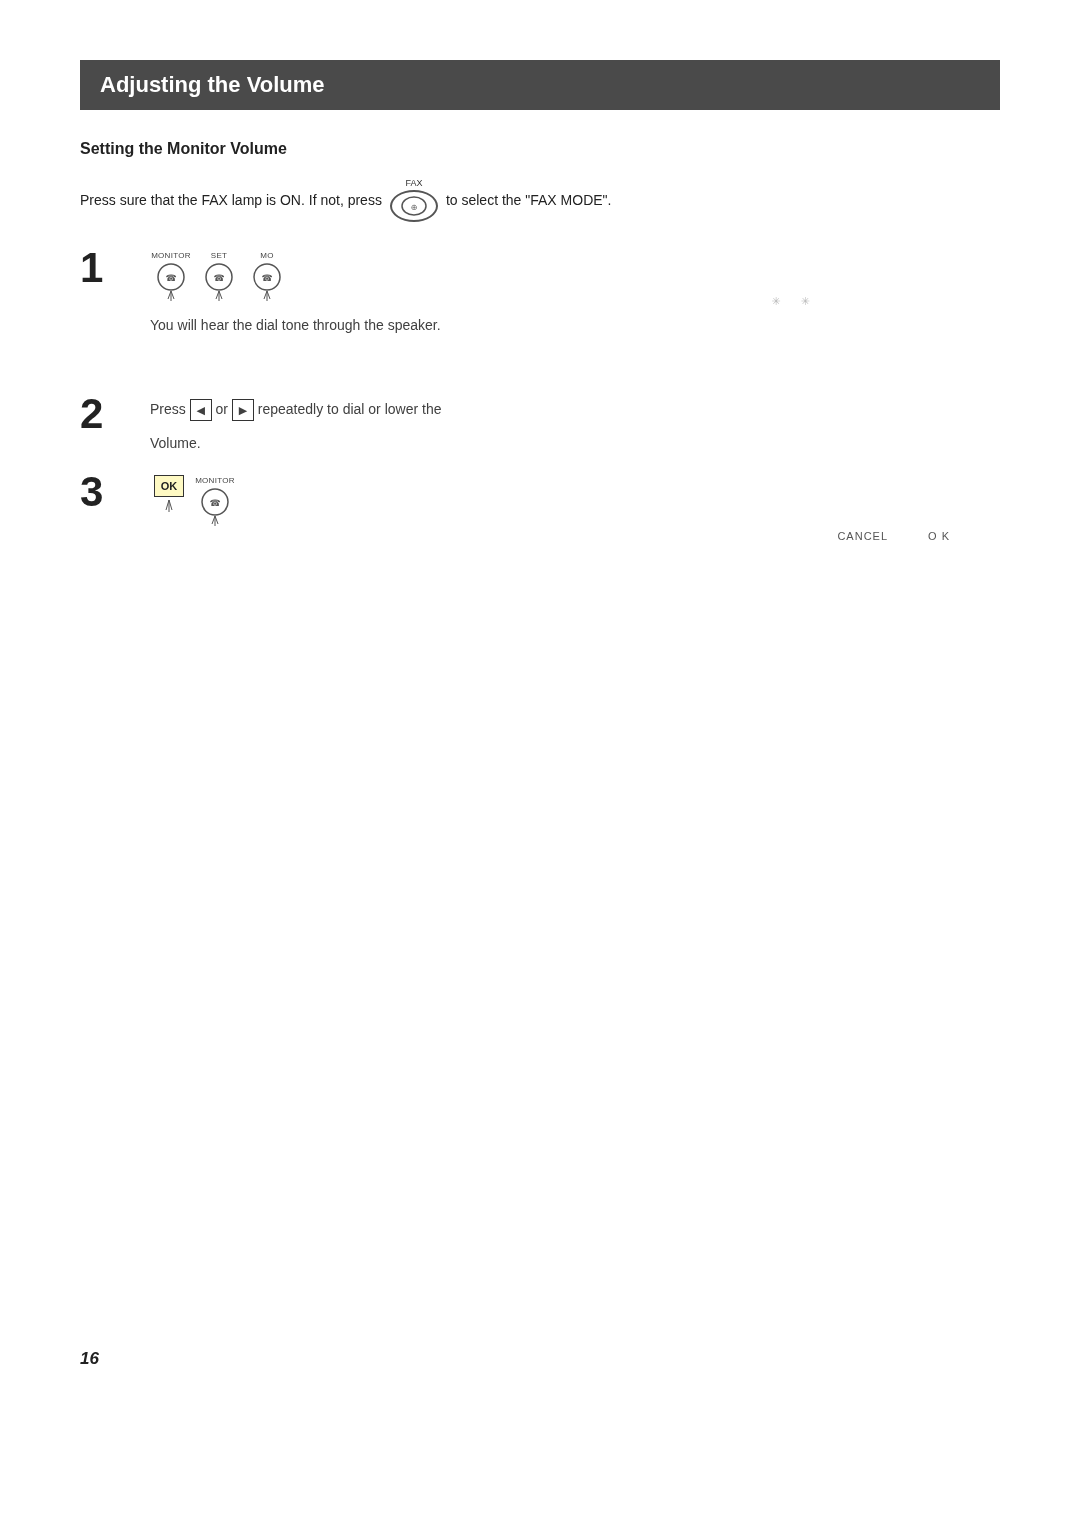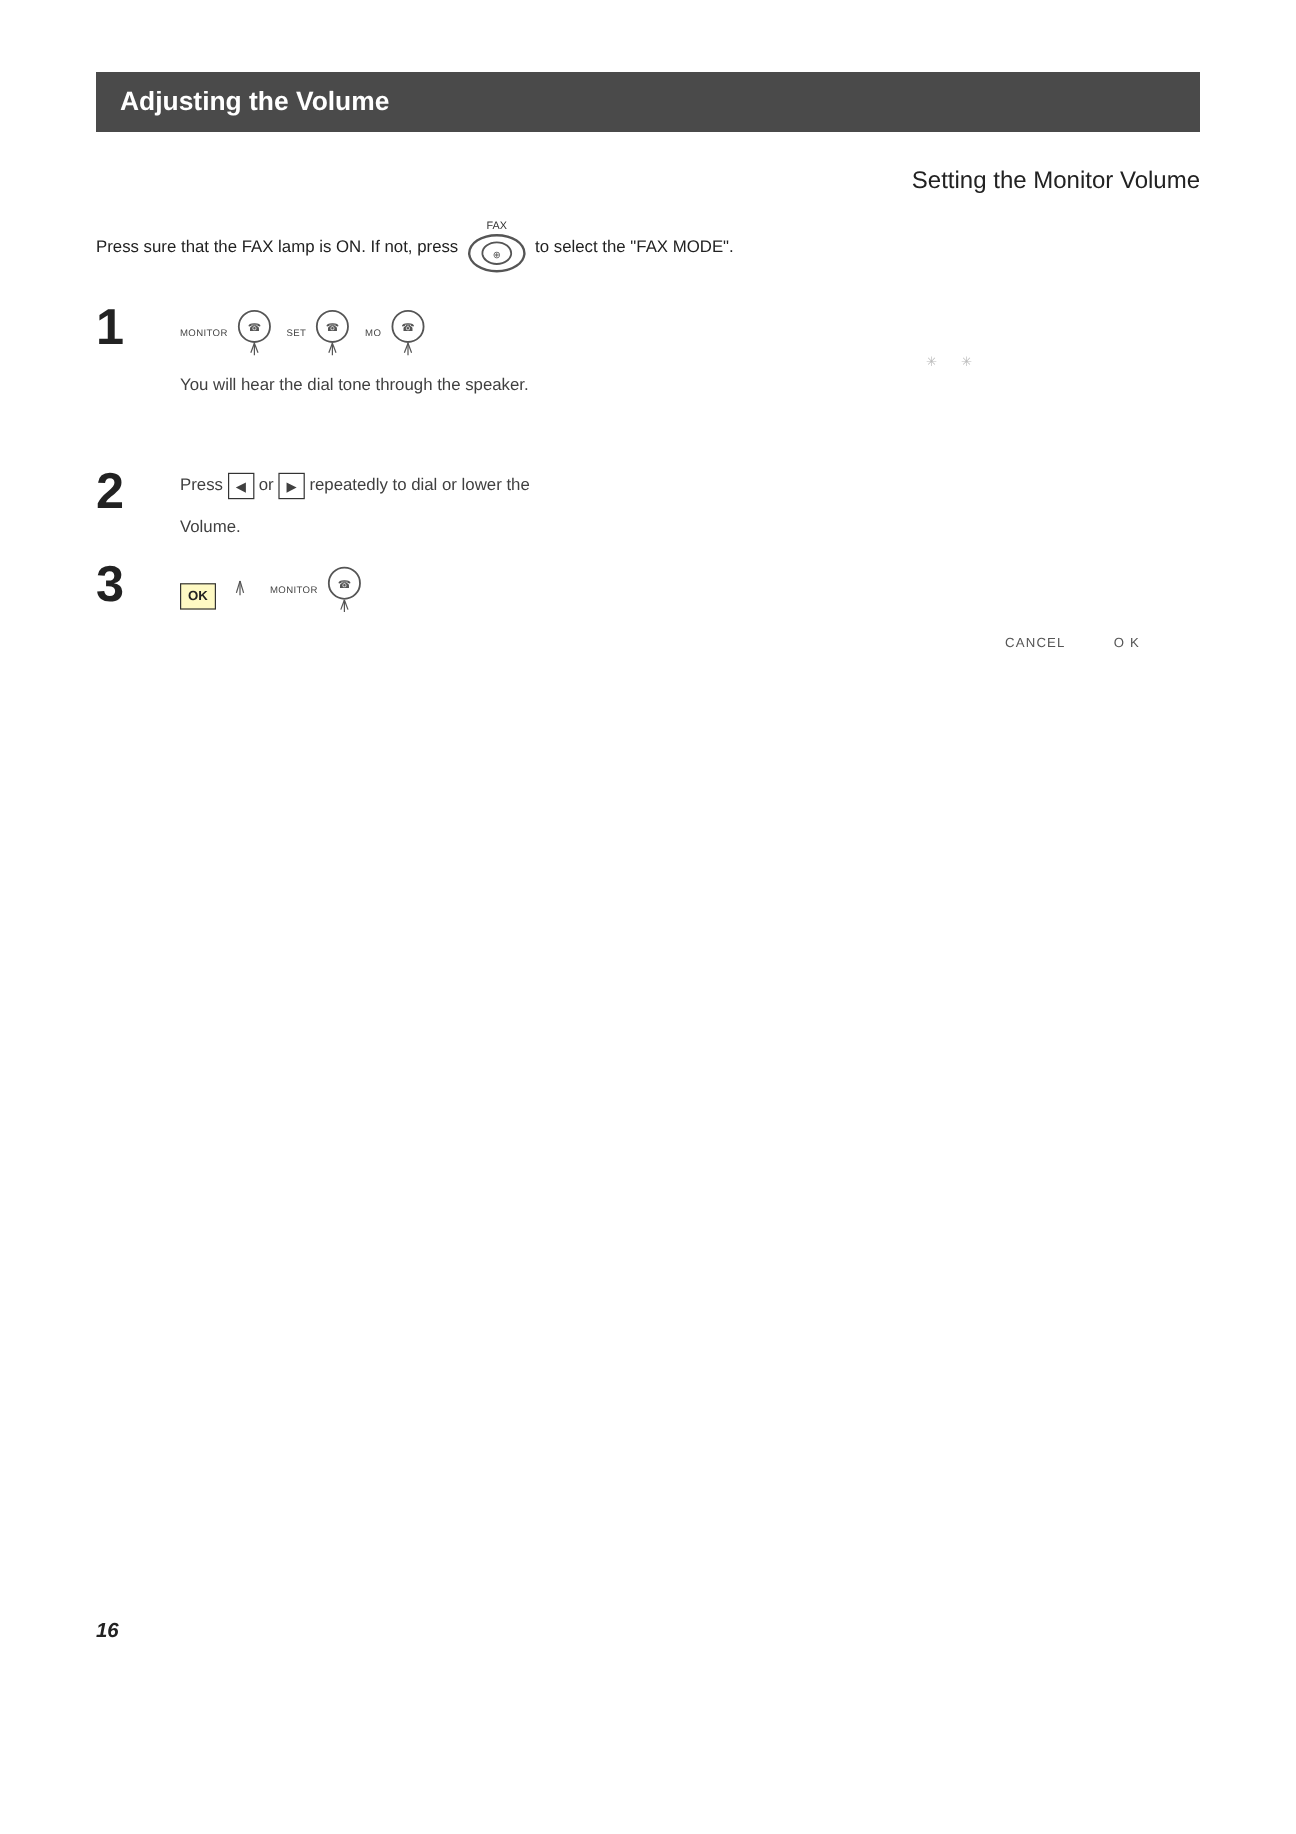--- a/index.html
+++ b/index.html
@@ -35,25 +35,24 @@
     }
 
     .title-bar h1 {
       font-size: 22px;
       font-weight: bold;
       color: #ffffff;
     }
 
     
     .section-heading {
-      font-size: 20px;
-      font-weight: normal;
+      font-size: 16px;
+      font-weight: bold;
       color: #222;
       margin-bottom: 20px;
-      text-align: right;
     }
 
     
     .intro-text {
       font-size: 14px;
       color: #222;
       margin-bottom: 25px;
       display: flex;
       align-items: center;
       gap: 8px;
@@ -186,21 +185,21 @@
     .step1-icons {
       display: flex;
       align-items: flex-end;
       gap: 6px;
       margin-top: 4px;
     }
 
     
     .icon-group {
       display: flex;
-      flex-direction: row;
+      flex-direction: column;
       align-items: center;
       gap: 1px;
     }
 
     .icon-group .top-label {
       font-size: 8px;
       color: #444;
       letter-spacing: 0.3px;
     }
   </style>

